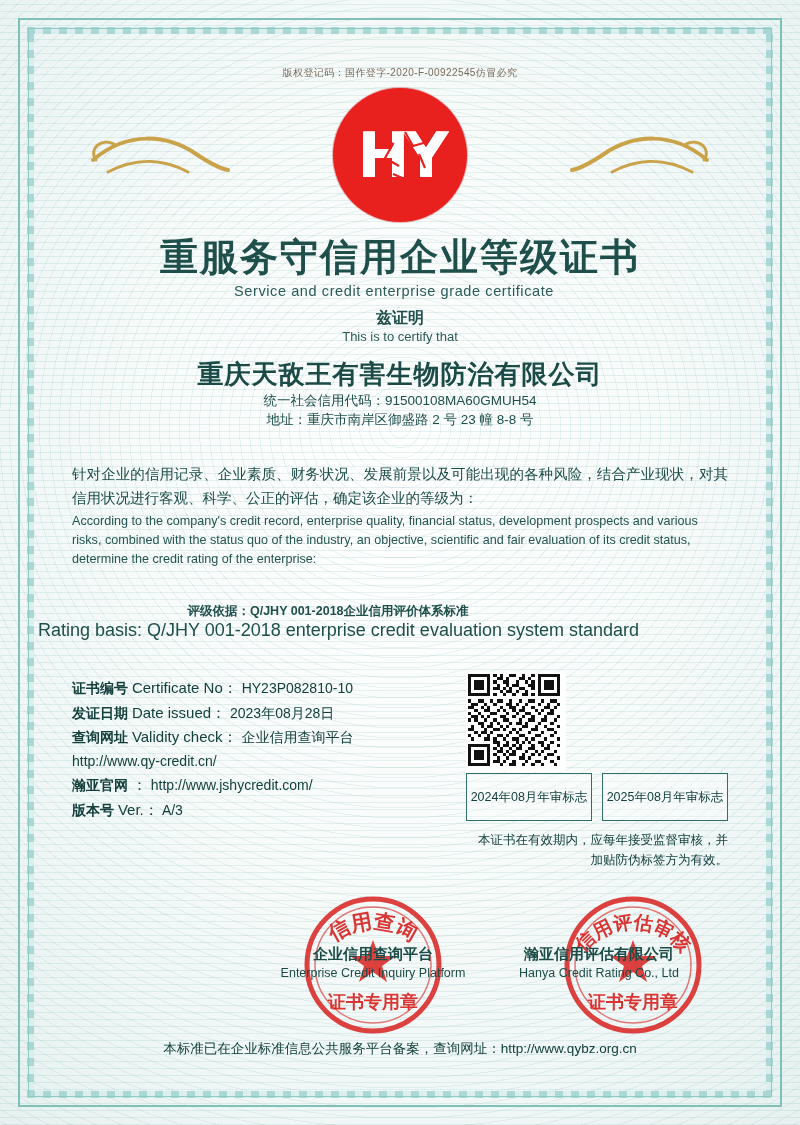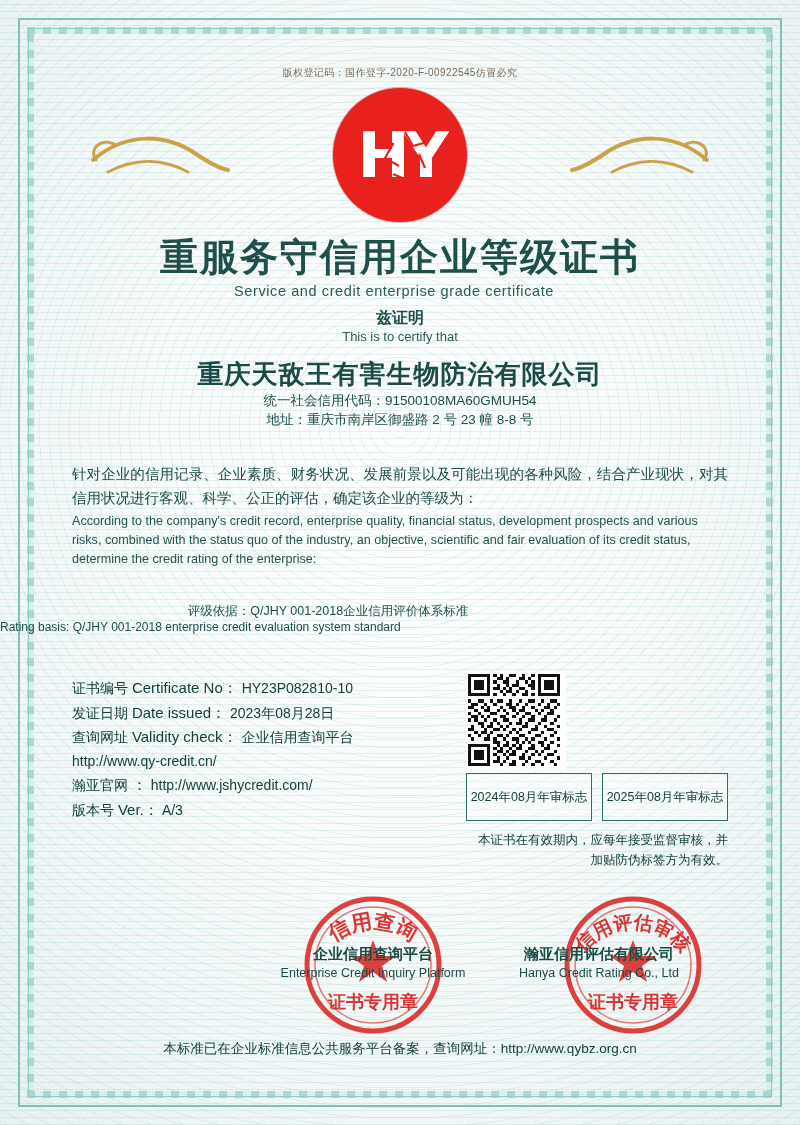--- a/index.html
+++ b/index.html
@@ -131,34 +131,34 @@
     top:512px;font-size:12.6px;line-height:19px;text-align:left;color:#24544f;
   }
 
   .level{
     position:absolute;top:558px;left:0;width:800px;text-align:center;
     font-size:31px;font-weight:bold;color:#e4201d;letter-spacing:.5px;
     font-family:"DejaVu Sans","Liberation Sans",sans-serif;
   }
   .basis-cn{
     position:absolute;top:603px;left:0;width:656px;text-align:center;
-    font-size:12.5px;color:#1e4f4b;
+    font-size:12.5px;color:#1e4f4b;font-weight:bold;
   }
   .basis-en{
-    position:absolute;top:620px;left:0;width:677px;
-    font-size:12px;color:#1e4f4b;
+    position:absolute;top:620px;left:0;width:677px;text-align:center;
+    font-size:18px;color:#1e4f4b;
   }
 
   
   .details{
     position:absolute;left:72px;top:676px;width:360px;
     color:#13403d;font-size:14px;line-height:23.5px;
   }
   .details .row{white-space:nowrap;}
-  .details .lbl-cn{font-weight:normal;}
+  .details .lbl-cn{font-weight:bold;}
   .details .lbl-en{font-size:15px;}
   .details .val{}
 
   
   .qr{
     position:absolute;left:466px;top:672px;width:96px;height:96px;
     background:#ffffff;
     padding:2px;
   }
   .qr svg{display:block;}

